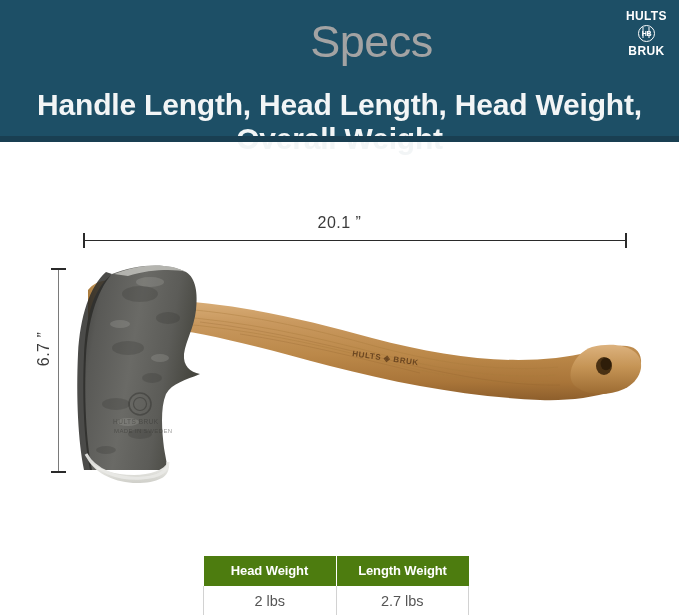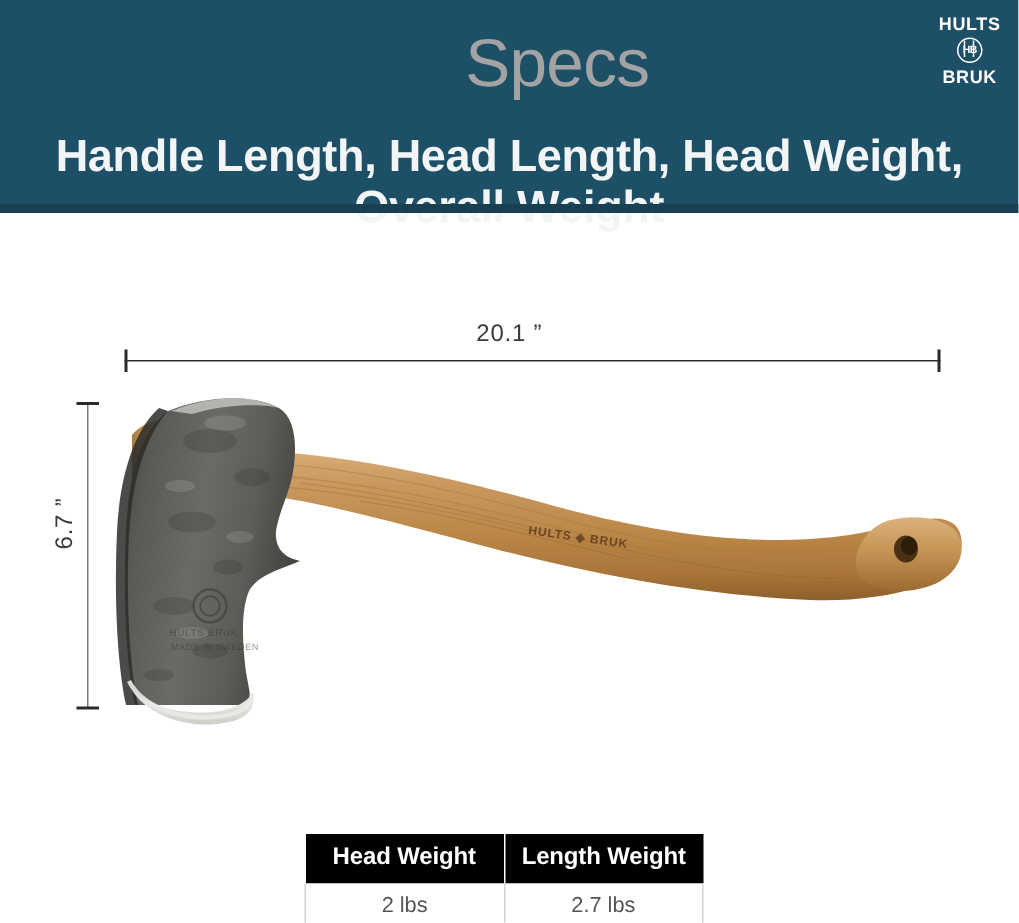--- a/index.html
+++ b/index.html
@@ -183,23 +183,23 @@
   
   .spec-table {
     position: absolute;
     left: 203px;
     top: 556px;
     width: 266px;
     border-collapse: collapse;
     table-layout: fixed;
   }
   .spec-table th {
-    background: #000000;
+    background: #4d7c0f;
     color: #ffffff;
-    font-size: 16px;
+    font-size: 13px;
     font-weight: bold;
     padding: 7px 4px 8px;
     text-align: center;
     border-right: 1px solid #ffffff;
     letter-spacing: -0.1px;
   }
   .spec-table th:last-child { border-right: none; }
   .spec-table td {
     background: #ffffff;
     color: #555555;

